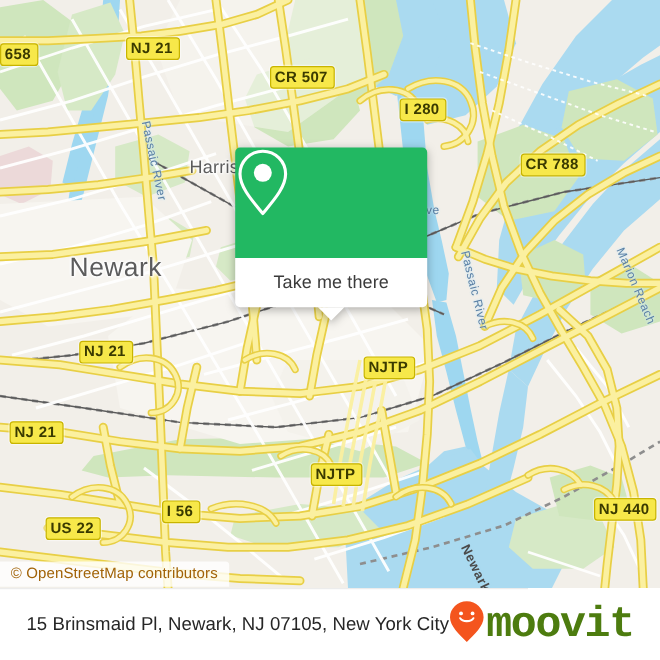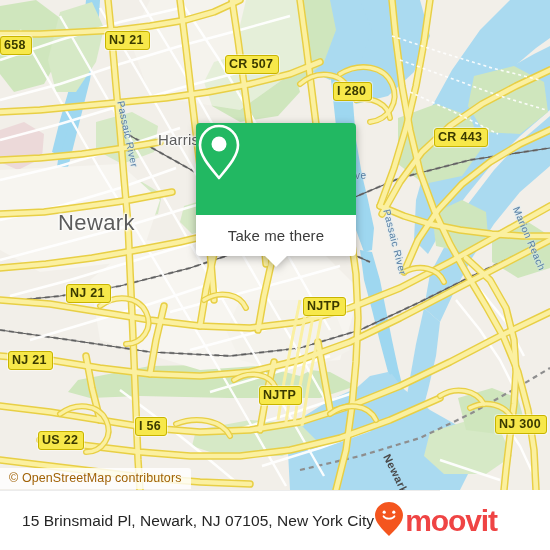--- a/index.html
+++ b/index.html
@@ -102,23 +102,23 @@
   }
   .footer-addr{
     font-size:15.5px;color:#262626;
     margin-left:22px;letter-spacing:.05px;white-space:nowrap;
   }
   .footer-logo{
     margin-left:auto;margin-right:18px;
     display:flex;align-items:center;
   }
   .logo-word{
-    font-size:30px;font-weight:bold;color:#ef4444;
+    font-size:36px;font-weight:bold;color:#4d7c0f;
     letter-spacing:-1.1px;line-height:30px;margin-left:1px;
-    font-family:Liberation Sans, sans-serif;
+    font-family:Liberation Mono, monospace;
   }
 </style>
 </head>
 <body>
 
 <div id="app">
 
   <div class="map">
 
     <svg width="550" height="490" viewBox="0 0 550 490">
@@ -346,28 +346,28 @@
     <div class="mlabel water-label" style="left:126px;top:100px;transform:rotate(78deg);transform-origin:left top;">Passaic River</div>
     <div class="mlabel water-label" style="left:392px;top:208px;transform:rotate(76deg);transform-origin:left top;">Passaic River</div>
     <div class="mlabel water-label" style="left:521px;top:205px;transform:rotate(67deg);transform-origin:left top;">Marion Reach</div>
     <div class="mlabel water-label" style="left:355px;top:170px;">ve</div>
     <div class="mlabel bay-label" style="left:392px;top:452px;transform:rotate(64deg);transform-origin:left top;">Newark Bay</div>
 
     <div class="shield" style="left:0px;top:36px;">658</div>
     <div class="shield" style="left:105px;top:31px;">NJ 21</div>
     <div class="shield" style="left:225px;top:55px;">CR 507</div>
     <div class="shield" style="left:333px;top:82px;">I 280</div>
-    <div class="shield" style="left:434px;top:128px;">CR 443</div>
+    <div class="shield" style="left:434px;top:128px;">CR 788</div>
     <div class="shield" style="left:66px;top:284px;">NJ 21</div>
     <div class="shield" style="left:8px;top:351px;">NJ 21</div>
     <div class="shield" style="left:303px;top:297px;">NJTP</div>
     <div class="shield" style="left:259px;top:386px;">NJTP</div>
     <div class="shield" style="left:135px;top:417px;">I 56</div>
     <div class="shield" style="left:38px;top:431px;">US 22</div>
-    <div class="shield" style="left:495px;top:415px;">NJ 300</div>
+    <div class="shield" style="left:495px;top:415px;">NJ 440</div>
 
     <div class="popup">
       <div class="popup-top">
         <span>
           <svg class="pin-icon" width="46" height="58" viewBox="0 0 46 58">
             <path d="M23,3 C12.5,3 4,11.5 4,22 C4,33 14,44 23,55 C32,44 42,33 42,22 C42,11.5 33.5,3 23,3 Z" fill="none" stroke="#ffffff" stroke-width="2.6" stroke-linejoin="round"></path>
             <circle cx="23" cy="21" r="7.5" fill="#ffffff"></circle>
           </svg>
         </span>
       </div>

